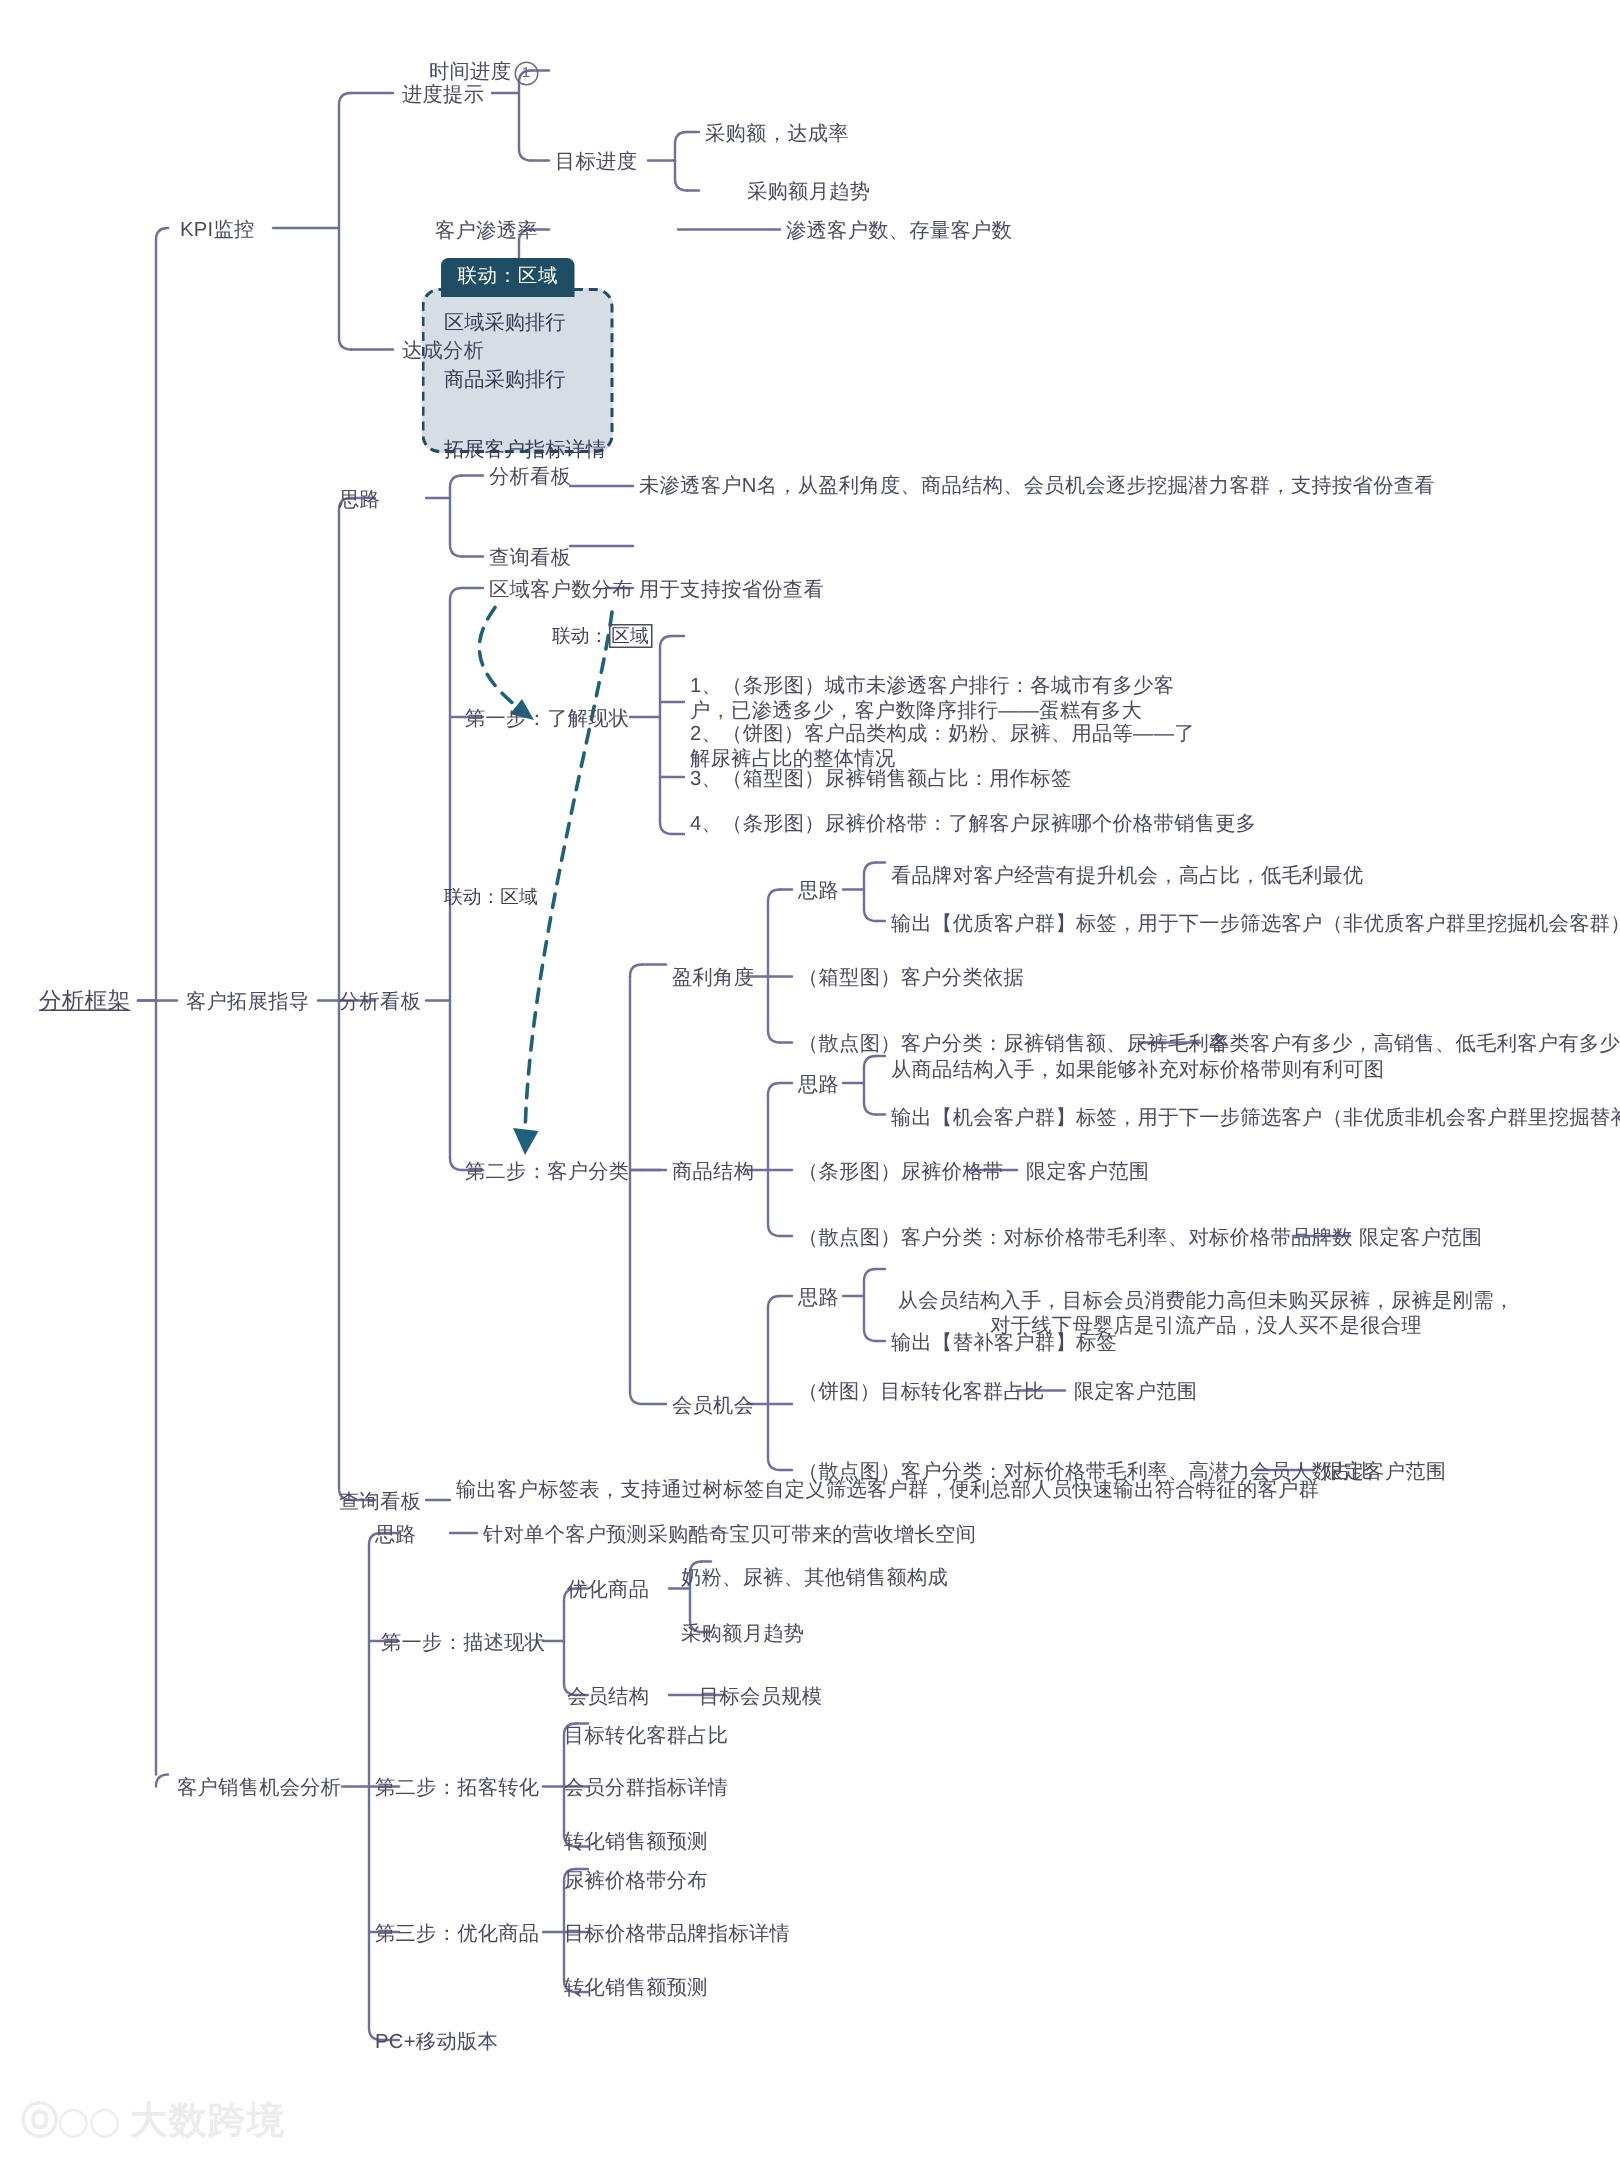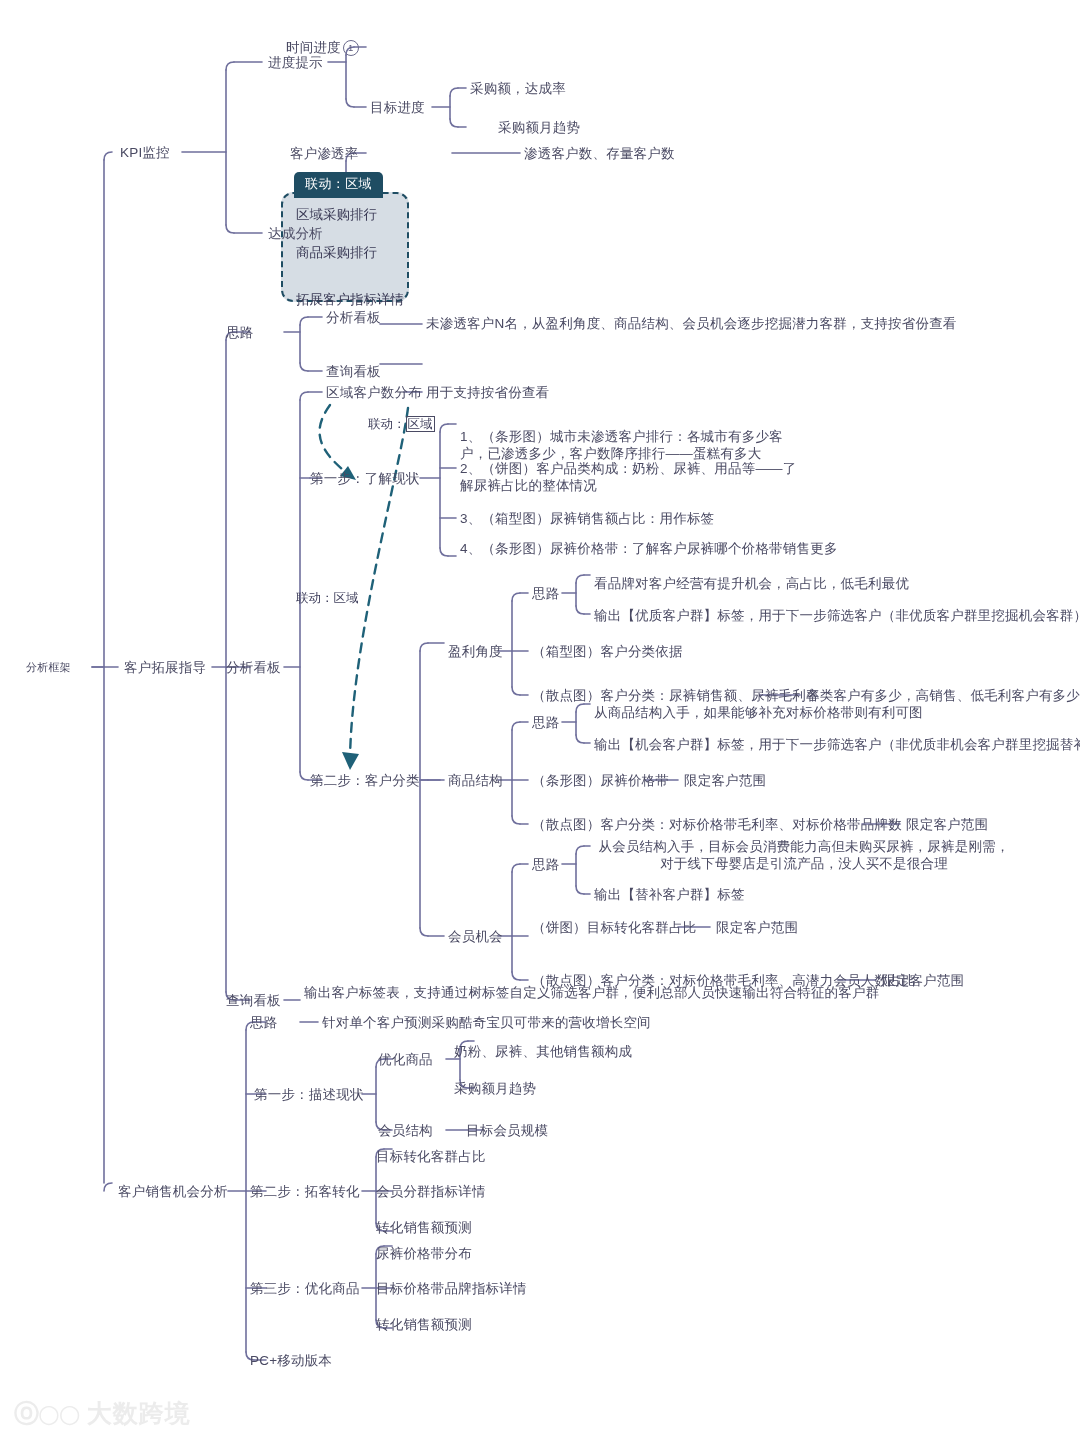--- a/index.html
+++ b/index.html
@@ -16,22 +16,22 @@
   }
   #wires{position:absolute;left:0;top:0;width:1080px;height:1446px;pointer-events:none;}
   .nd{
     position:absolute;
     color:#4a4a63;
     font-size:13.5px;
     line-height:17px;
     white-space:nowrap;
     letter-spacing:.2px;
   }
-  .nd.wrap{white-space:normal;}
-  .root{font-size:11px;}
+  .nd.wrap{white-space:normal;margin-top:20px;}
+  .root{font-size:15px;text-decoration:underline;}
   
   .hl-panel{
     position:absolute;
     left:281px;top:192px;
     width:128px;height:110px;
     background:#d6dde4;
     border:2px dashed #1f4d63;
     border-radius:12px;
     box-sizing:border-box;
   }

